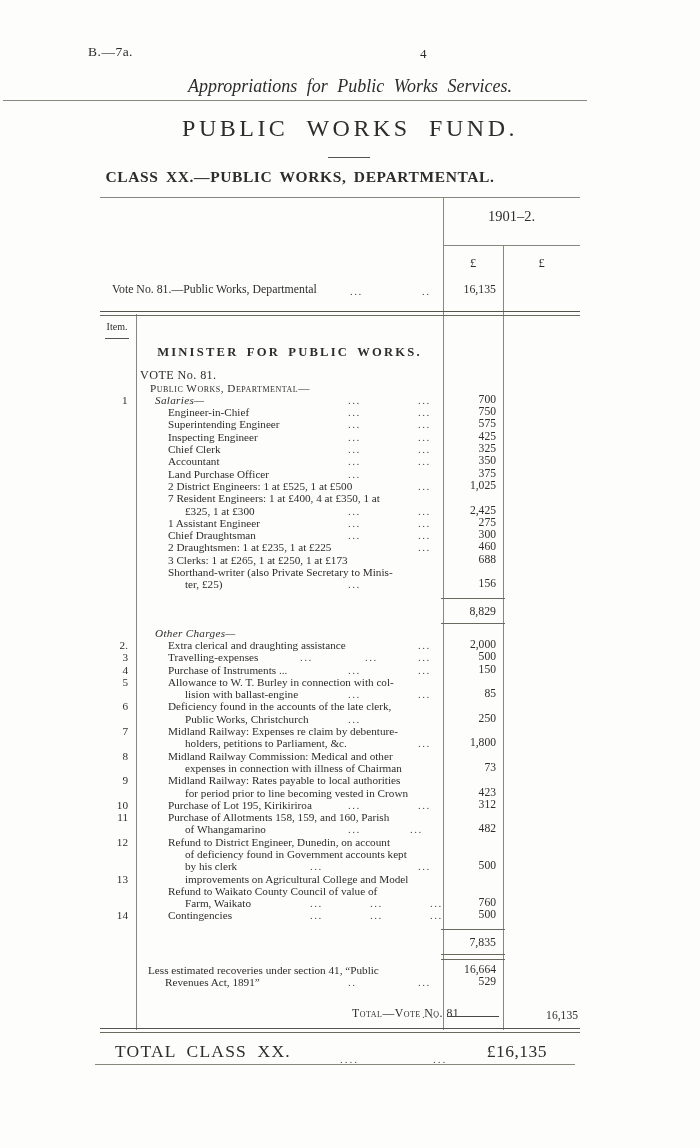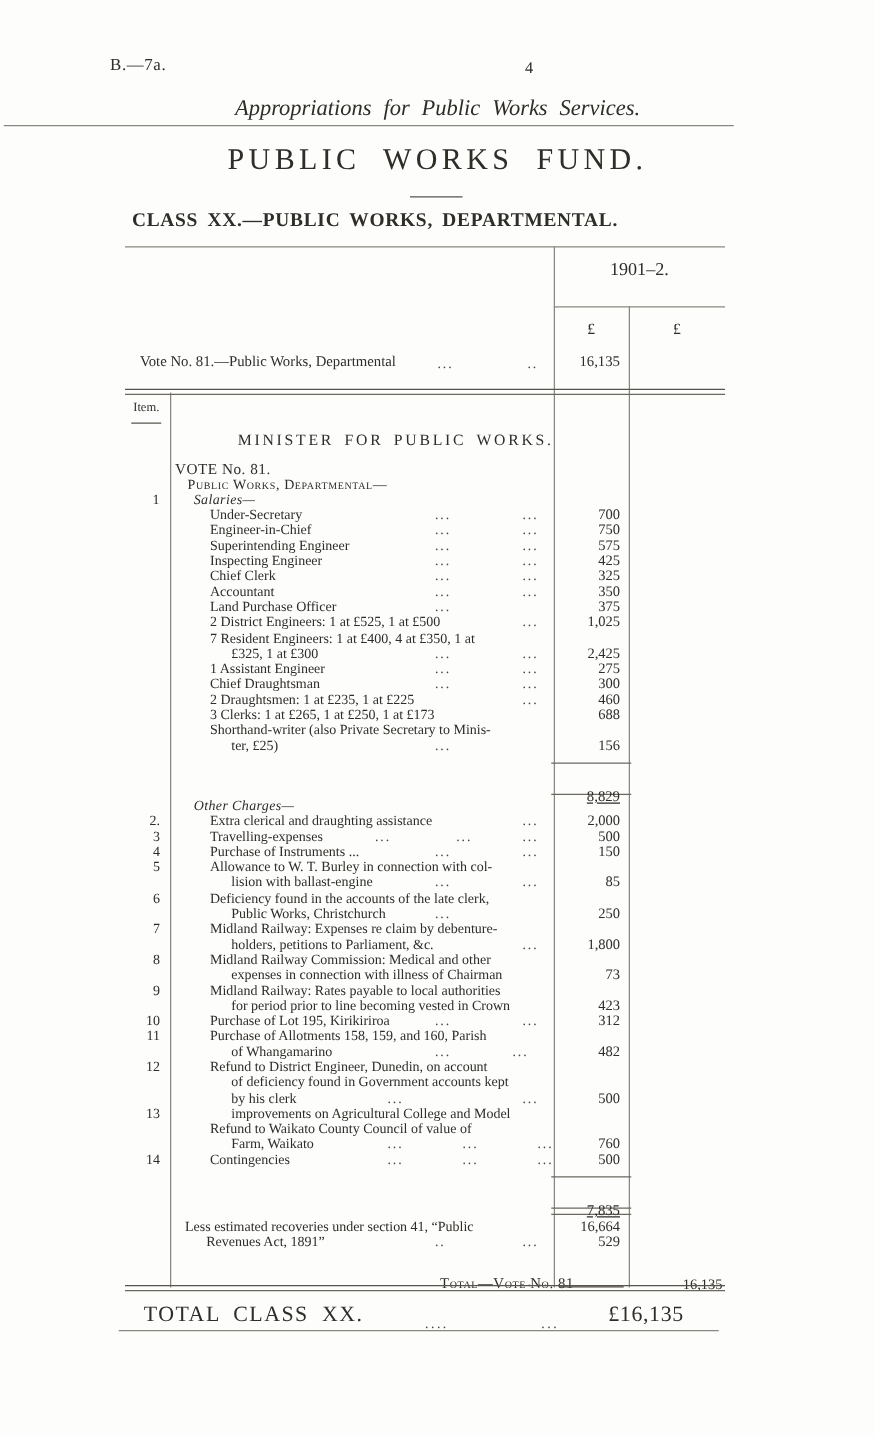--- a/index.html
+++ b/index.html
@@ -23,35 +23,35 @@
   .year-head{position:absolute;left:343px;top:13px;width:137px;text-align:center;font-size:14.5px;}
   .pound{position:absolute;top:60px;font-size:12.5px;text-align:center;}
   .pound.c1{left:343px;width:60px;}
   .pound.c2{left:403px;width:77px;}
   .summary-label{position:absolute;left:12px;top:86px;font-size:11.8px;}
   .summary-value{position:absolute;top:86px;left:343px;width:53px;text-align:right;font-size:11.8px;}
   .item-head{position:absolute;left:0;top:124px;width:34px;text-align:center;font-size:10px;}
   .item-head-rule{position:absolute;left:5px;top:141px;width:24px;border-top:1px solid #57544e;}
 
   .body{position:absolute;left:0;top:141px;width:480px;}
-  .h-minister{margin:8px 0 11px 0;padding-left:36px;width:307px;text-align:right;font-size:12.6px;letter-spacing:2.2px;word-spacing:3px;}
+  .h-minister{margin:8px 0 11px 0;padding-left:36px;width:307px;text-align:center;font-size:12.6px;letter-spacing:2.2px;word-spacing:3px;font-weight:bold;}
   .h-vote{padding-left:40px;font-size:12.2px;letter-spacing:.4px;}
   .h-subvote{padding-left:50px;}
   .sc{font-variant:small-caps;letter-spacing:.5px;}
 
   .row{position:relative;padding-left:68px;padding-right:138px;}
   .row .rline{white-space:nowrap;}
   .row .lc{padding-left:17px;}
   .row.group{padding-left:55px;font-style:italic;letter-spacing:.3px;}
   .inum{position:absolute;left:8px;top:0;width:20px;text-align:right;font-style:normal;font-size:11.2px;}
   .rval{position:absolute;right:84px;bottom:0;font-size:11.6px;}
   .rval2{position:absolute;right:2px;bottom:1px;font-size:11.6px;}
   .dots{position:absolute;bottom:0;color:#4a4843;font-size:11px;letter-spacing:1.5px;}
   .subbox{position:relative;height:26px;margin:7px 0 3px 0;}
-  .subbox .sval{position:absolute;right:84px;top:21px;font-size:11.8px;text-decoration:underline;}
+  .subbox .sval{position:absolute;right:84px;top:7px;font-size:11.8px;}
   .srule{position:absolute;left:341px;width:64px;border-top:1px solid #6b6860;}
   .srule.t{top:0;} .srule.b{bottom:0;} .srule.b2{bottom:-5px;}
   .subbox.last{margin-bottom:9px;}
   .rec{padding-left:48px;}
   .rvalTop{position:absolute;right:84px;top:0;font-size:11.6px;}
   .trow{position:relative;height:18px;margin-top:17px;}
   .t-label{position:absolute;left:252px;top:2px;font-size:11.8px;}
   .t-dash{position:absolute;left:347px;top:11px;width:52px;border-top:1px solid #4a4843;}
 
   .class-total-label{position:absolute;left:15px;top:848px;font-size:17.5px;letter-spacing:1.2px;word-spacing:5px;}
@@ -98,21 +98,20 @@
     <div class="body" id="tbody">
       <div class="h-minister">MINISTER FOR PUBLIC WORKS.</div>
       <div class="h-vote">VOTE No. 81.</div>
       <div class="h-subvote sc">Public Works, Departmental—</div>
       <div id="rows-mount">
           <div class="row group">
             <span class="inum">1</span>
             <div class="rline">Salaries—</div>
           </div>
           <div class="row">
-            <div class="rline">Under-Secretary</div>
             <span class="dots" style="left: 248px;">...</span>
             <span class="dots" style="left: 318px;">...</span>
             <span class="rval">700</span>
           </div>
           <div class="row">
             <div class="rline">Engineer-in-Chief</div>
             <span class="dots" style="left: 248px;">...</span>
             <span class="dots" style="left: 318px;">...</span>
             <span class="rval">750</span>
           </div>

